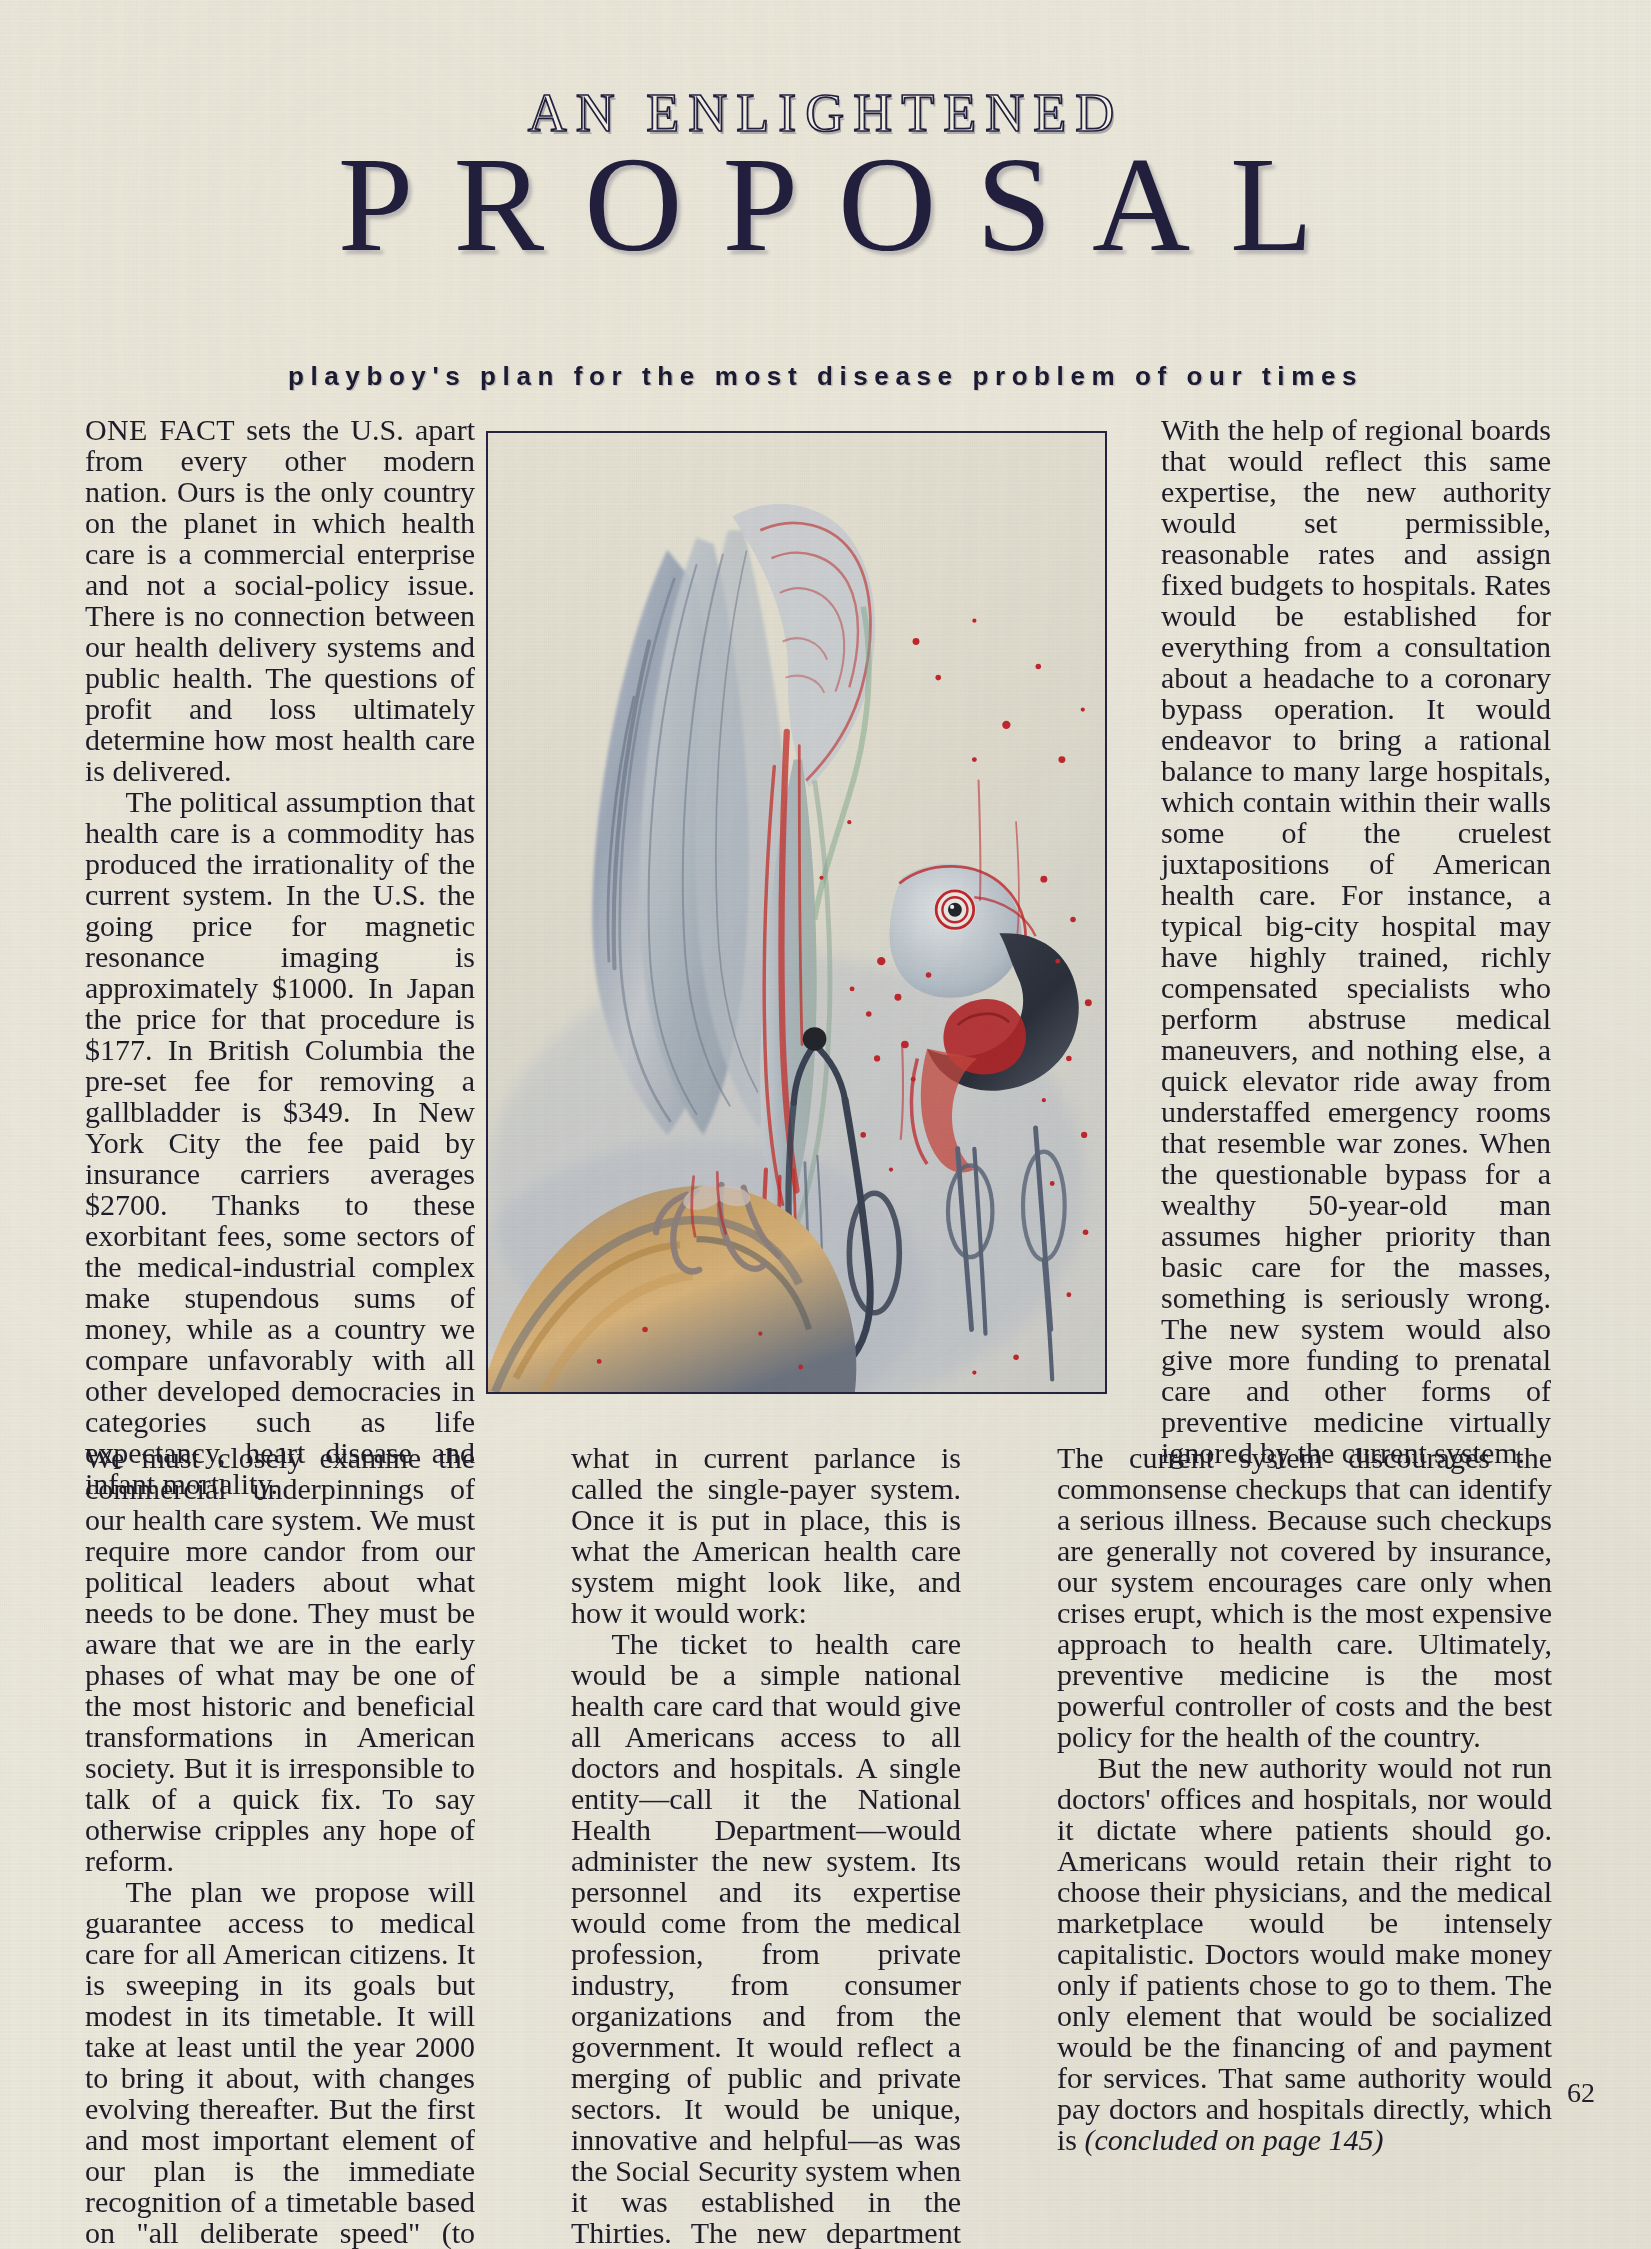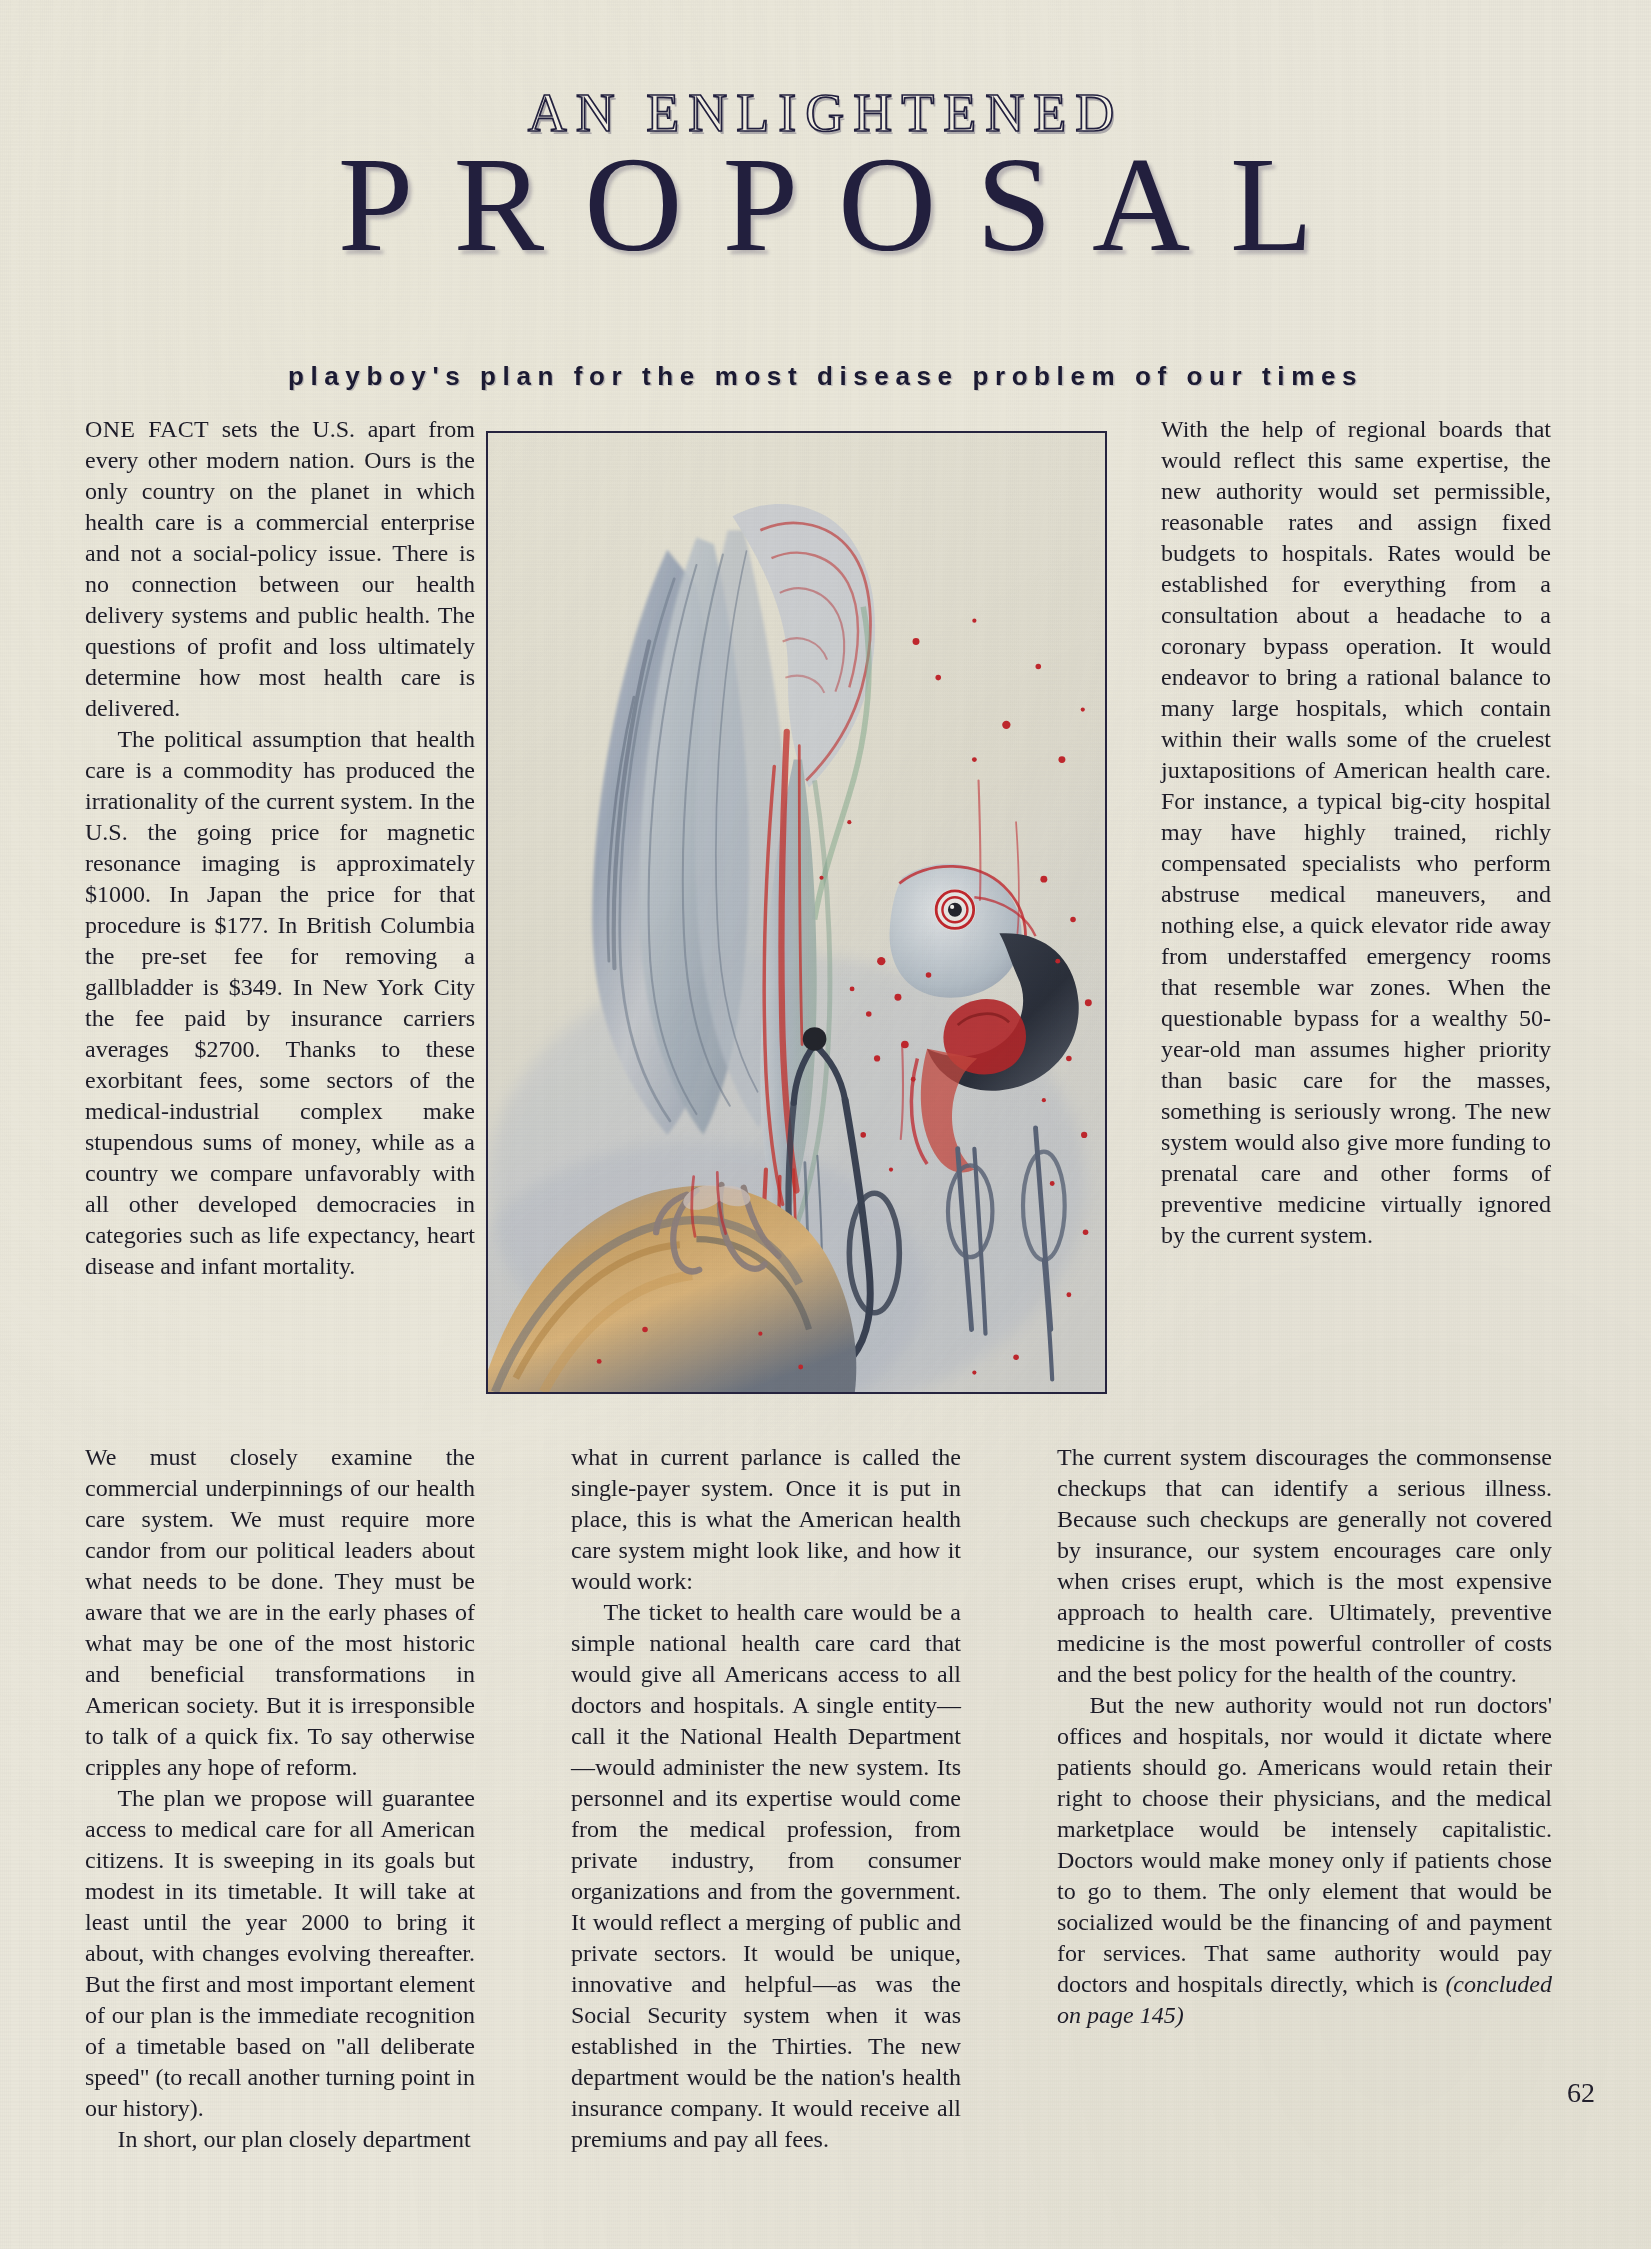--- a/index.html
+++ b/index.html
@@ -53,21 +53,21 @@
     font-size:26px;
     letter-spacing:6.6px;
     color:#1b1a33;
     text-shadow:1.4px 1.4px 0 rgba(120,115,130,.35);
     white-space:nowrap;
   }
 
   
   .col{
     position:absolute;
-    font-size:24px;
+    font-size:30px;
     line-height:31px;
     color:#1d1c28;
     text-align:justify;
     text-justify:inter-word;
     hyphens:manual;
   }
   .col p{margin:0;text-indent:1.35em;}
   .col p:first-child{text-indent:0;}
   .sc{font-variant:small-caps;letter-spacing:0.3px;}
 

